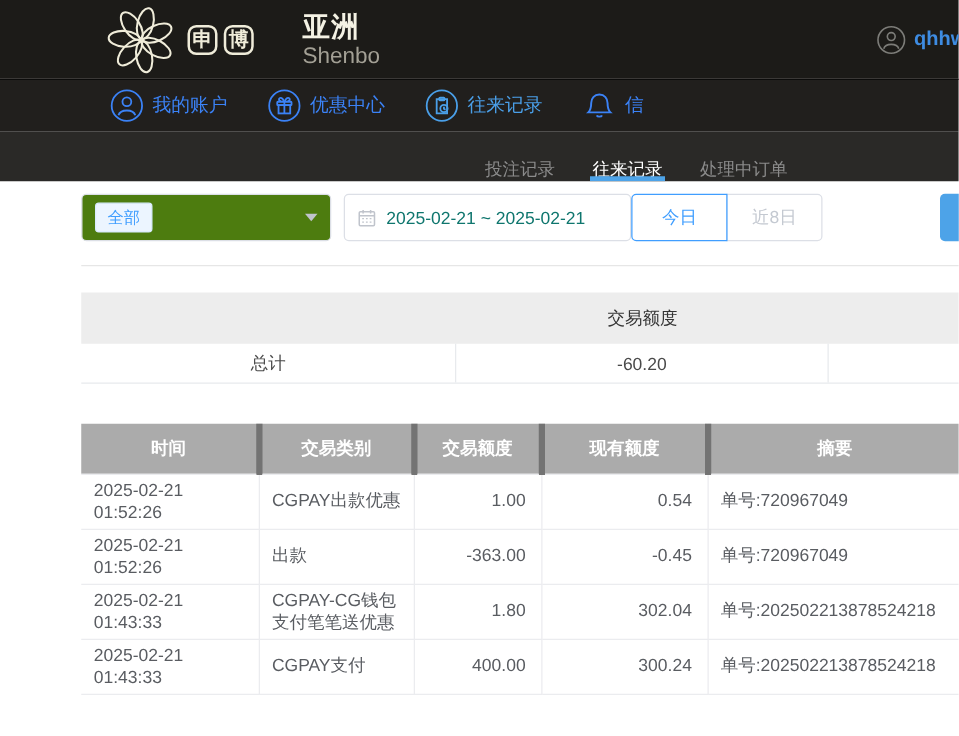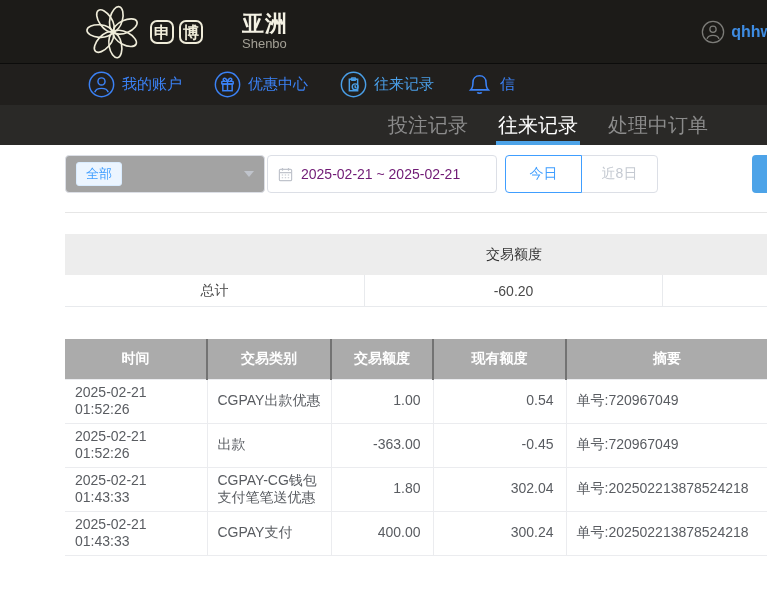--- a/index.html
+++ b/index.html
@@ -15,69 +15,69 @@
   }
   .brand { display:flex; align-items:center; gap:8px; }
   .flower { width:58px; height:58px; }
   .logo-boxes { display:flex; gap:5px; }
   .logo-box {
     width:24px; height:24px; border:2px solid #efecd9; border-radius:7px;
     color:#efecd9; font-size:16px; line-height:22px; text-align:center; font-weight:700;
   }
   .logo-right { color:#efecd9; line-height:1;margin-left:31px; }
   .logo-region { font-size:22px; font-weight:700; letter-spacing:1px; color:#f4f2e4; }
-  .logo-sub { font-size:13px; color:#a3a095; margin-top:2px; }
+  .logo-sub { font-size:18px; color:#a3a095; margin-top:2px; }
   .user-chip { display:flex; align-items:center; gap:6px; margin-right:-6px; }
   .user-chip svg { width:24px; height:24px; }
   .username { color:#3e8ce2; font-size:16px; font-weight:700; white-space:nowrap; }
   
   .mainnav {
     height:42px; background:#211f1d; border-top:1px solid #0c0c0b;
     display:flex; align-items:center; padding-left:88px; gap:32px;
     overflow:hidden; white-space:nowrap;
   }
   .nav-item { display:flex; align-items:center; gap:7px; color:#3b82f6; font-size:15px; cursor:pointer; flex:0 0 auto; }
   .nav-item svg { width:27px; height:27px; }
   .nav-item.active { color:#4a9fe8; }
   
   .subnav {
     height:40px; background:#2a2927; display:flex; align-items:stretch;
     padding-left:388px; gap:30px; overflow:hidden;
   }
   .subtab {
-    position:relative; display:flex; align-items:center; font-size:20px;
+    position:relative; display:flex; align-items:flex-end; font-size:14px;
     color:#8b8b8b; cursor:pointer; flex:0 0 auto;
   }
   .subtab.active { color:#ffffff; }
   .subtab.active::after {
     content:""; position:absolute; left:-2px; right:-2px; bottom:0; height:4px; background:#4da3e8;
   }
   
   .filters { margin:10px 0 0 65px; display:flex; align-items:center; height:38px; }
   .select-box {
     width:200px; height:38px; border:1px solid #dcdfe6; border-radius:4px;
-    display:flex; align-items:center; padding:0 10px; position:relative; background:#a3a3a3; cursor:pointer;
+    display:flex; align-items:center; padding:0 10px; position:relative; background:#4d7c0f; cursor:pointer;
   }
   .tag {
     background:#ecf5ff; border:1px solid #d9ecff; color:#409eff;
     font-size:13px; padding:2px 9px; border-radius:3px;
   }
   .caret {
     margin-left:auto; width:0; height:0;
     border-left:5px solid transparent; border-right:5px solid transparent;
     border-top:6px solid #c0c4cc;
   }
   .date-box {
     width:230px; height:38px; border:1px solid #dcdfe6; border-radius:4px;
     display:flex; align-items:center; gap:8px; padding:0 10px;
-    margin-left:2px; color:#701a75; font-size:14px; background:#fff; cursor:text;
+    margin-left:10px; color:#0f766e; font-size:14px; background:#fff; cursor:text;
     white-space:nowrap; overflow:hidden;
   }
   .date-box svg { flex:0 0 auto; }
-  .btn-group { display:flex; margin-left:8px; }
+  .btn-group { display:flex; }
   .qbtn {
     height:38px; min-width:77px; padding:0 18px; background:#fff;
     border:1px solid #dcdfe6; font-size:14px; color:#c4c9d1; cursor:pointer;
     margin-left:-1px; position:relative;
   }
   .qbtn:first-child { border-radius:4px 0 0 4px; margin-left:0; }
   .qbtn:last-child { border-radius:0 4px 4px 0; }
   .qbtn.active { color:#409eff; border-color:#409eff; z-index:2; }
   .query-btn {
     position:absolute; left:752px; top:155px; width:48px; height:38px;
@@ -95,21 +95,21 @@
     display:grid; grid-template-columns:300px 298px 1fr; height:32px;
     align-items:center; color:#4a4a4a; border-bottom:1px solid #e8eaed;
   }
   .summary-row div { text-align:center; height:100%; display:flex; align-items:center; justify-content:center; }
   .summary-row .cell-l, .summary-row .cell-m { border-right:1px solid #e8eaed; }
   
   .records { margin:32px 0 0 65px; border-collapse:collapse; table-layout:fixed; width:702px; font-size:14px; }
   .records col.c1{width:142px} .records col.c2{width:124px} .records col.c3{width:102px} .records col.c4{width:133px}
   .records thead th {
     background:#ababab; color:#fff; font-weight:700; height:40px;
-    border-right:2px solid #737373; text-align:center;
+    border-right:5px solid #737373; text-align:center;
   }
   .records thead th:last-child { border-right:none; }
   .records tbody td {
     height:37px; border:1px solid #ebecef; color:#595c61;
     padding:4px 10px; line-height:1.25; word-break:break-word;
   }
   .records tbody td.num { text-align:right; padding-right:12px; }
   .records tbody tr td:first-child { border-left:none; }
   .records tbody tr td:last-child { border-right:none; }
 </style>

